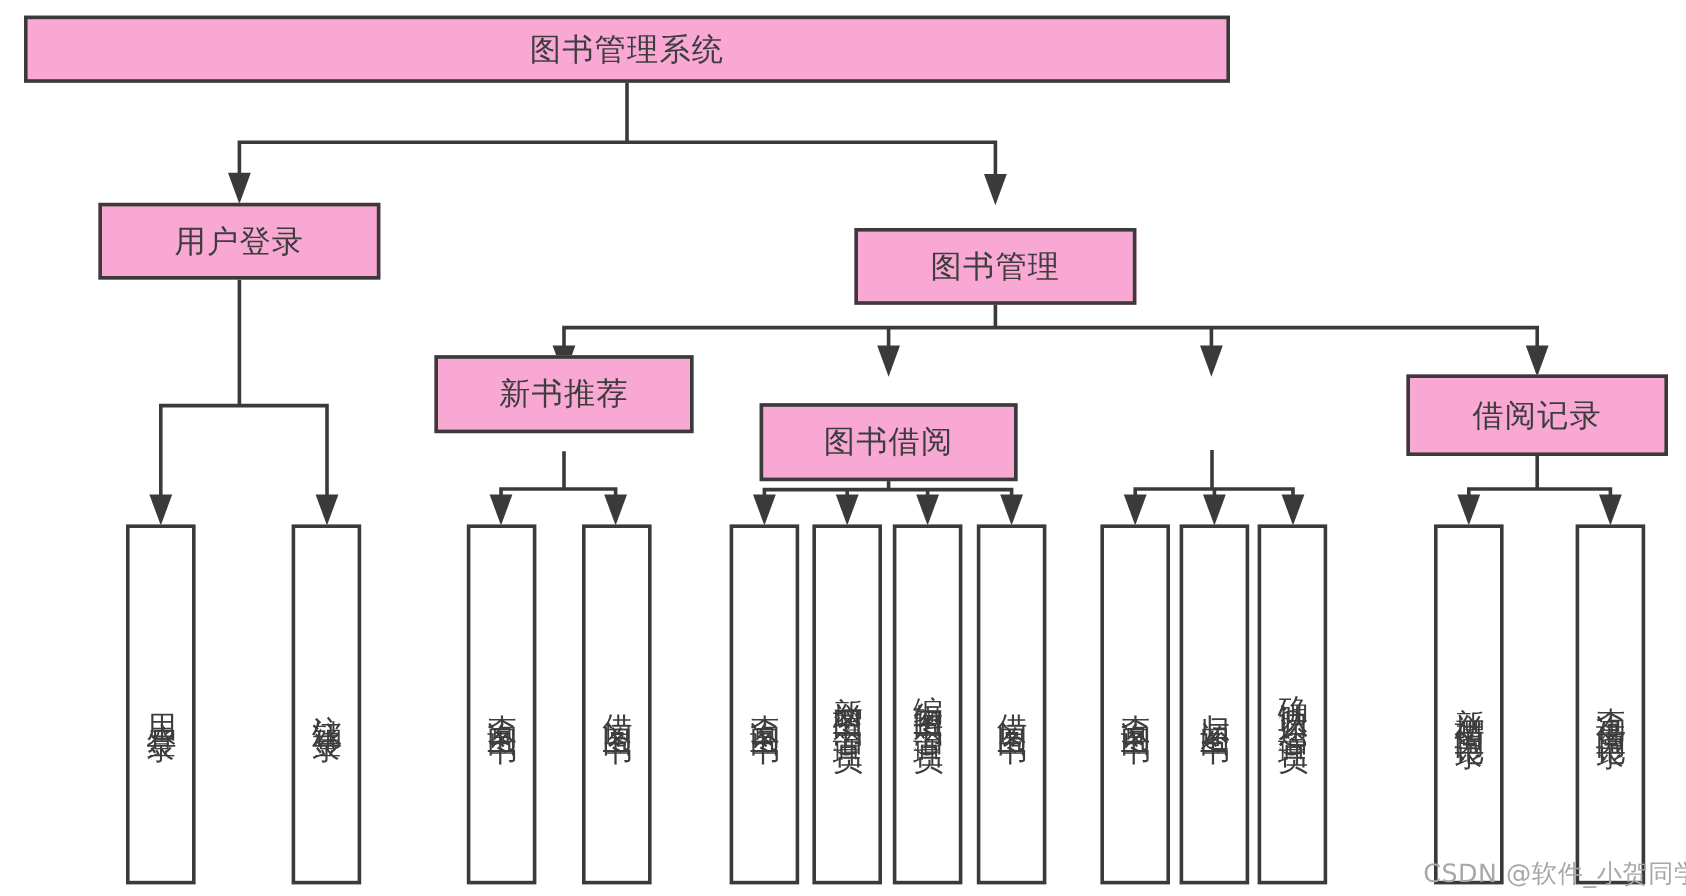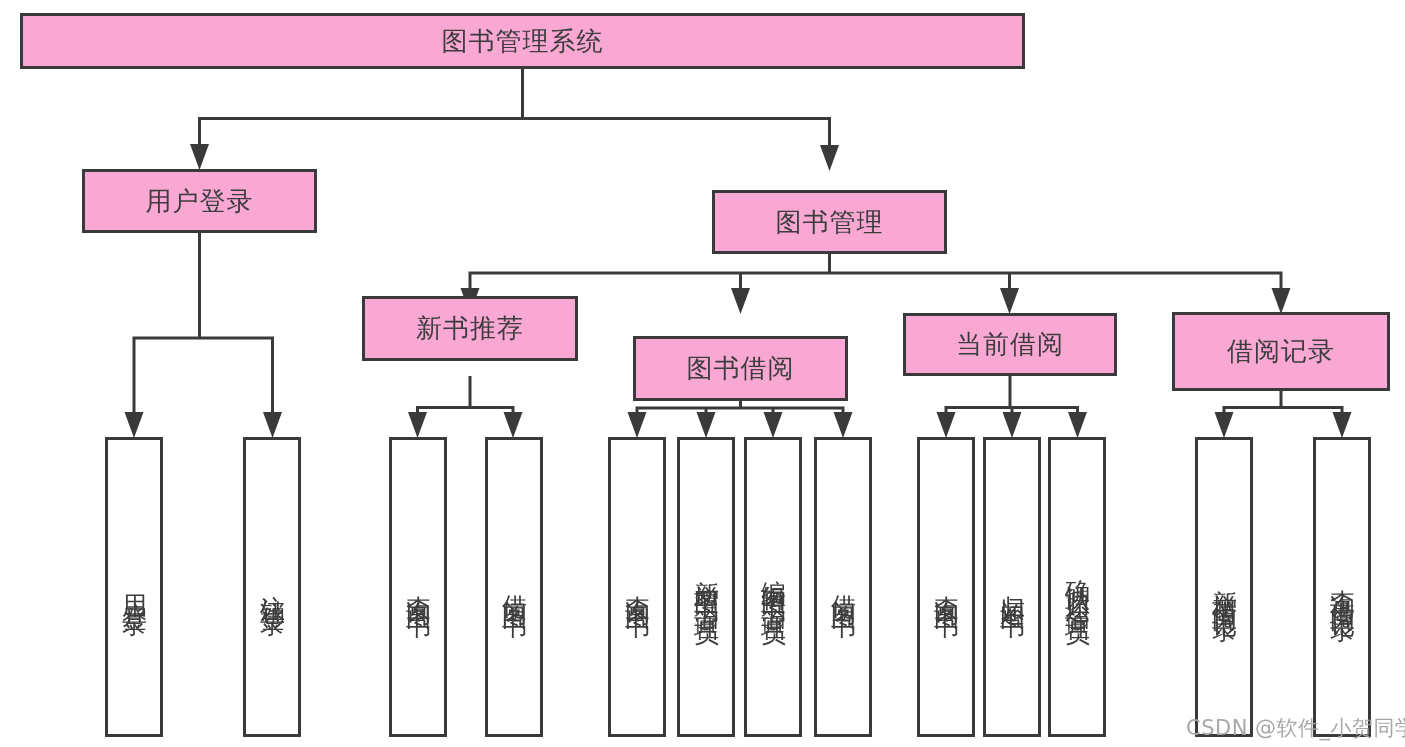--- a/index.html
+++ b/index.html
@@ -54,21 +54,21 @@
   }
   
   #n-root       { left: 20px;   top: 13px;  width: 1005px; height: 56px; }
   
   #n-user-login { left: 82px;   top: 169px; width: 235px;  height: 64px; }
   #n-book-mgmt  { left: 712px;  top: 174px; width: 235px;  height: 64px; margin-top: 16px; }
   
   #n-new-book   { left: 362px;  top: 296px; width: 216px;  height: 65px; }
   #n-book-borrow{ left: 633px;  top: 312px; width: 215px;  height: 65px; margin-top: 24px; }
   #n-current    { left: 903px;  top: 313px; width: 214px;  height: 63px; }
-  #n-records    { left: 1172px; top: 312px; width: 218px;  height: 79px; }
+  #n-records    { left: 1172px; top: 312px; width: 218px;  height: 68px; }
   
   #l-a1 { left: 105px; }
   #l-a2 { left: 243px; }
   #l-b1 { left: 389px; }
   #l-b2 { left: 485px; }
   #l-c1 { left: 608px; }
   #l-c2 { left: 677px; }
   #l-c3 { left: 744px; }
   #l-c4 { left: 814px; }
   #l-d1 { left: 917px; }
@@ -151,21 +151,20 @@
     </g>
   </svg>
 
   <div class="node" id="n-root">图书管理系统</div>
 
   <div class="node" id="n-user-login">用户登录</div>
   <div class="node" id="n-book-mgmt">图书管理</div>
 
   <div class="node" id="n-new-book">新书推荐</div>
   <div class="node" id="n-book-borrow">图书借阅</div>
-  <div class="node" id="n-current">当前借阅</div>
   <div class="node" id="n-records">借阅记录</div>
 
   <div class="leaf" id="l-a1">用户登录</div>
   <div class="leaf" id="l-a2">注销登录</div>
 
   <div class="leaf" id="l-b1">查询图书</div>
   <div class="leaf" id="l-b2">借阅图书</div>
 
   <div class="leaf" id="l-c1">查询图书</div>
   <div class="leaf" id="l-c2">新增图书（管理员）</div>

